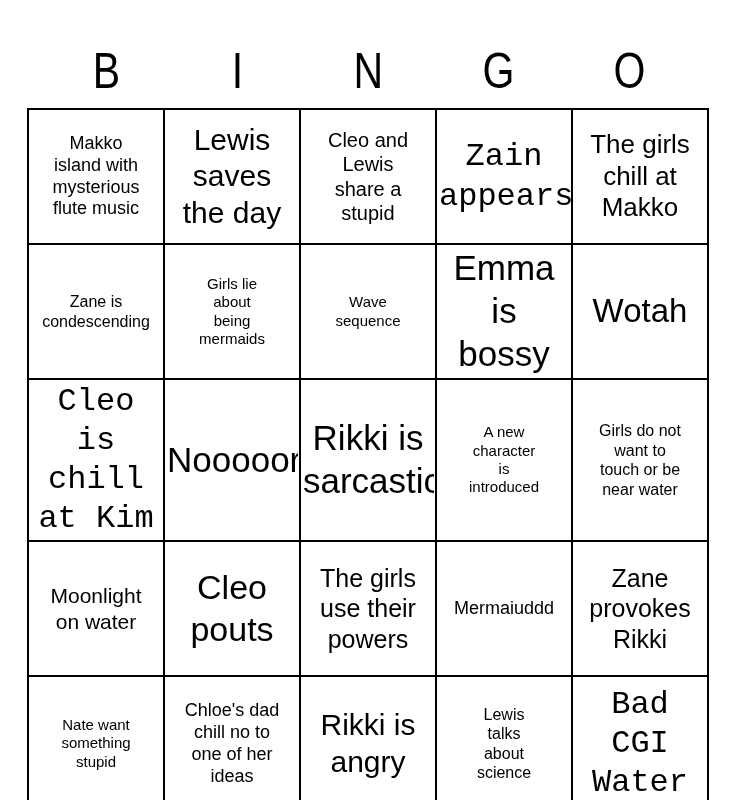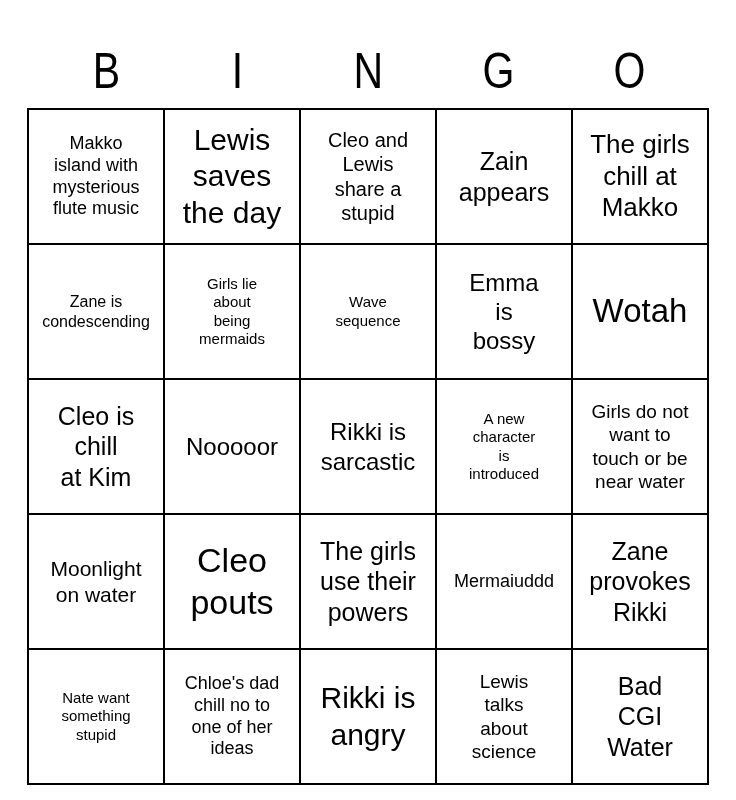--- a/index.html
+++ b/index.html
@@ -47,28 +47,28 @@
     text-align: center;
     vertical-align: middle;
     padding: 2px;
     white-space: pre-line;
     line-height: 1.22;
     overflow: hidden;
     cursor: pointer;
   }
   .f16 { font-size: 16px; }
   .f18 { font-size: 18px; }
-  .f19 { font-size: 19px; }
+  .f19 { font-size: 16px; }
   .f20 { font-size: 20px; }
   .f21 { font-size: 21px; }
   .f23 { font-size: 15px; }
   .f25 { font-size: 25px; }
   .f26 { font-size: 26px; }
-  .f27 { font-size: 24px; border-radius: 23px; }
-  .f28 { font-size: 25px; }
+  .f27 { font-size: 35px; border-radius: 23px; }
+  .f28 { font-size: 32px; font-family: Liberation Mono, monospace; }
   .f30 { font-size: 30px; }
   .f33 { font-size: 33px; }
   .f34 { font-size: 34px; border-radius: 17px; }
 </style>
 </head>
 <body>
 
 <div class="bingo-page">
 
   <div class="bingo-title">

